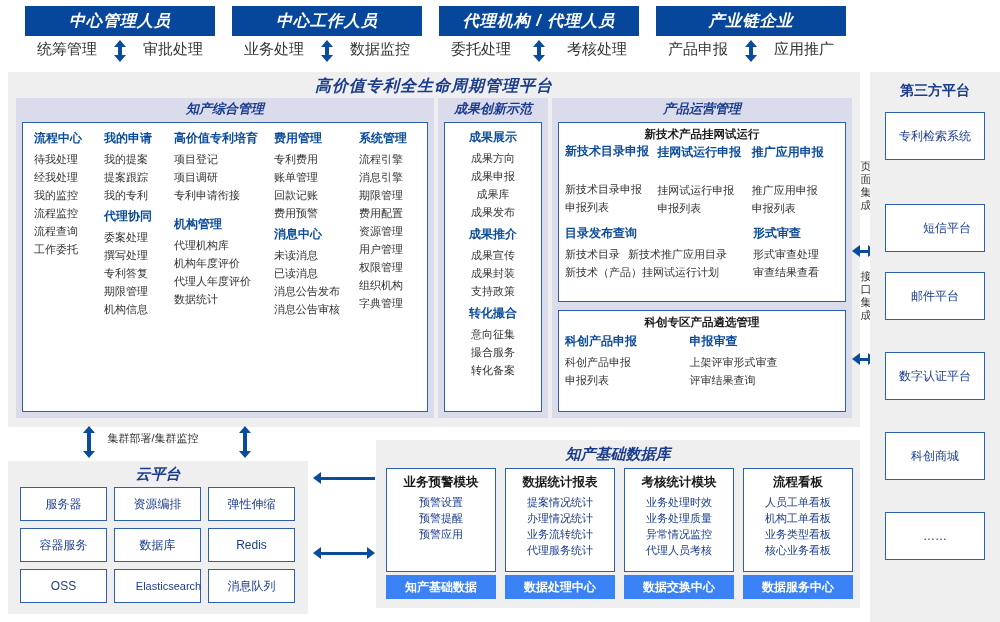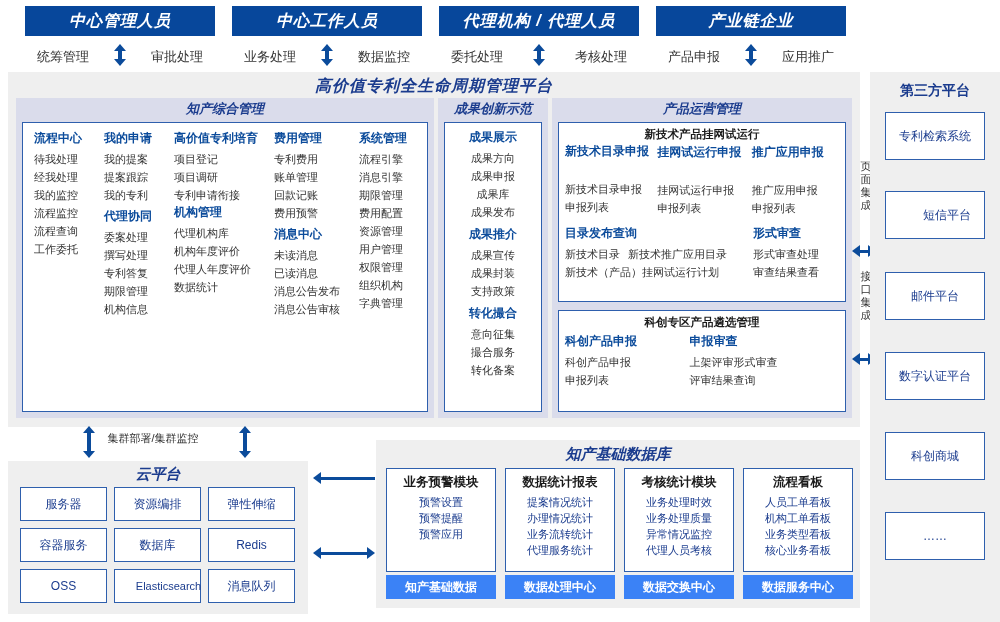--- a/index.html
+++ b/index.html
@@ -26,22 +26,22 @@
   .arrow-h{position:absolute;display:flex;align-items:center;height:14px;}
   .arrow-h .lt{width:0;height:0;border-top:6px solid transparent;border-bottom:6px solid transparent;border-right:8px solid #0B4B9B;}
   .arrow-h .rt{width:0;height:0;border-top:6px solid transparent;border-bottom:6px solid transparent;border-left:8px solid #0B4B9B;}
   .arrow-h .barh{height:3px;background:#0B4B9B;flex:1;}
 
   
   .roles{position:absolute;left:0;top:0;width:1000px;height:72px;}
   .role{position:absolute;top:6px;height:30px;}
   .role .cap{width:100%;height:100%;}
   .role .sub{position:absolute;top:34px;left:0;width:100%;height:26px;
-    display:flex;align-items:flex-end;justify-content:space-between;
-    font-size:13px;color:#333;padding:0 12px;box-sizing:border-box;}
+    display:flex;align-items:flex-start;justify-content:space-between;
+    font-size:15px;color:#333;padding:0 12px;box-sizing:border-box;}
   .role .sub span.lbl{white-space:nowrap;}
   .role .sub .midarrow{position:relative;width:14px;height:22px;}
 
   
   .platform{position:absolute;left:8px;top:72px;width:852px;height:355px;background:#EFEFEF;}
   .plat-title{position:absolute;left:0;top:4px;width:852px;text-align:center;
     font-size:16px;font-weight:bold;font-style:italic;color:#1B3C8E;letter-spacing:1px;}
 
   .grp{position:absolute;background:#DADCEB;}
   .grp-title{width:100%;height:22px;display:flex;align-items:center;justify-content:center;
@@ -182,21 +182,21 @@
             <div class="ci">撰写处理</div>
             <div class="ci">专利答复</div>
             <div class="ci">期限管理</div>
             <div class="ci">机构信息</div>
           </div>
           <div class="col" style="width:100px;">
             <div class="ch">高价值专利培育</div>
             <div class="ci">项目登记</div>
             <div class="ci">项目调研</div>
             <div class="ci">专利申请衔接</div>
-            <div class="ch" style="margin-top:0;">机构管理</div>
+            <div class="ch" style="margin-top:12px;">机构管理</div>
             <div class="ci">代理机构库</div>
             <div class="ci">机构年度评价</div>
             <div class="ci">代理人年度评价</div>
             <div class="ci">数据统计</div>
           </div>
           <div class="col" style="width:85px;">
             <div class="ch">费用管理</div>
             <div class="ci">专利费用</div>
             <div class="ci">账单管理</div>
             <div class="ci">回款记账</div>
@@ -315,21 +315,21 @@
   <div class="integ" style="left:856px;top:270px;">接<br>口<br>集<br>成</div>
   <div class="arrow-h" style="left:852px;top:352px;width:24px;">
     <span class="lt"></span>
       <span class="barh"></span>
       <span class="rt"></span>
   </div>
 
   <div class="third">
     <div class="third-title">第三方平台</div>
     <div class="tp-item" style="top:40px;">专利检索系统</div>
-    <div class="tp-item" style="top:119px;padding-left:24px;">短信平台</div>
+    <div class="tp-item" style="top:132px;padding-left:24px;">短信平台</div>
     <div class="tp-item" style="top:200px;">邮件平台</div>
     <div class="tp-item" style="top:280px;">数字认证平台</div>
     <div class="tp-item" style="top:360px;">科创商城</div>
     <div class="tp-item" style="top:440px;">……</div>
   </div>
 
   <div class="cluster-lbl">集群部署/集群监控</div>
   <div class="arrow-v" style="left:82px;top:426px;height:32px;">
     <span class="up"></span>
       <span class="bar"></span>

